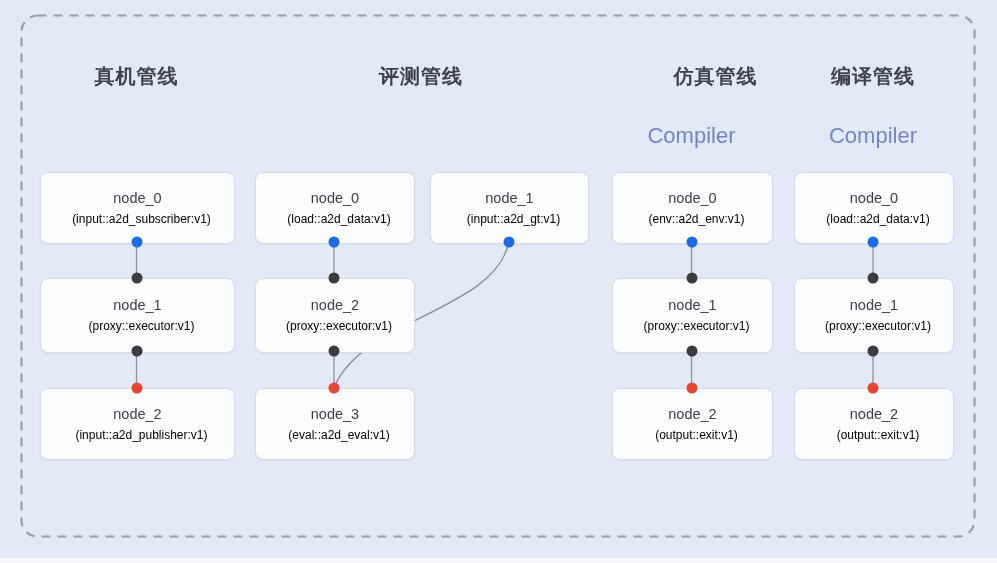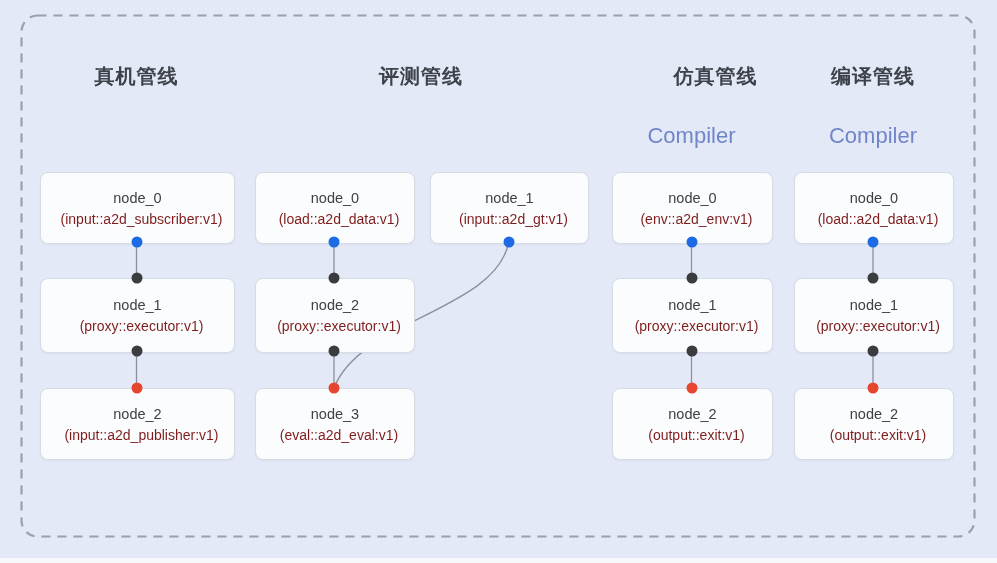--- a/index.html
+++ b/index.html
@@ -32,21 +32,21 @@
     position:absolute;z-index:2;
     background:#fbfcfe;
     border:1px solid #d7dbe4;
     border-radius:8px;
     height:70px;
     box-shadow:0 1px 2px rgba(40,60,110,0.05);
     display:flex;flex-direction:column;align-items:center;justify-content:center;
     gap:3px;
   }
   .node-name{font-size:14.5px;color:#3d4046;line-height:18px;}
-  .node-type{font-size:14px;color:#7f1d1d;line-height:18px;margin-left:8px;}
+  .node-type{font-size:12px;color:#000000;line-height:18px;margin-left:8px;}
   .dot{
     position:absolute;z-index:3;width:11px;height:11px;border-radius:50%;
     transform:translate(-50%,-50%);
   }
   .dot-blue{background:#1c6be4;}
   .dot-dark{background:#3a3c40;}
   .dot-red{background:#e64530;}
 </style>
 </head>
 <body>

